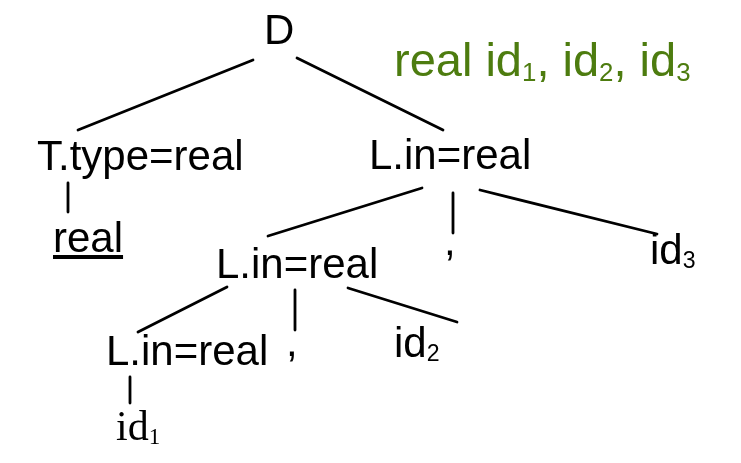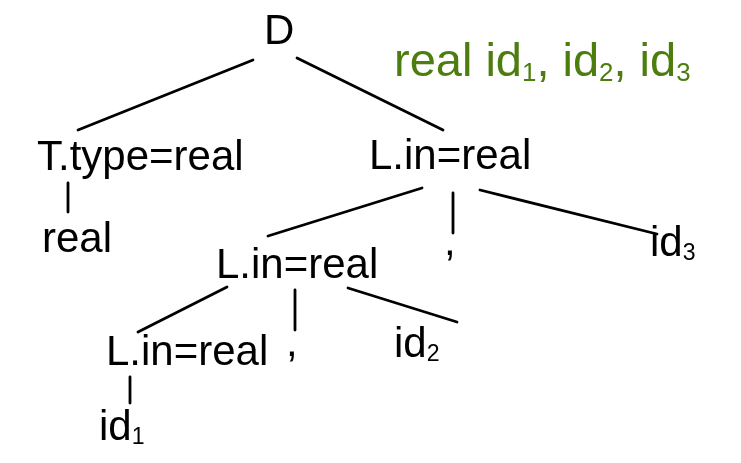--- a/index.html
+++ b/index.html
@@ -67,35 +67,35 @@
   <div class="node" style="left:264px; top:9px;">D</div>
 
   <div class="annotation" style="left:394px; top:36px;">
     <span>real id</span><span class="sub">1</span><span>, id</span><span class="sub">2</span><span>, id</span><span class="sub">3</span>
   </div>
 
   <div class="node" style="left:37px; top:135px;">T.type=real</div>
 
   <div class="node" style="left:369px; top:134px;">L.in=real</div>
 
-  <div class="node" style="left:42px; top:217px;">real</div>
+  <div class="node" style="left:53px; top:217px;text-decoration:underline;">real</div>
 
   <div class="node" style="left:216px; top:243px;">L.in=real</div>
 
   <div class="node" style="left:444px; top:220px;">,</div>
 
-  <div class="node" style="left:650px; top:221px;">
+  <div class="node" style="left:650px; top:229px;">
     <span>id</span><span class="sub">3</span>
   </div>
 
   <div class="node" style="left:106px; top:330px;">L.in=real</div>
 
   <div class="node" style="left:286px; top:321px;">,</div>
 
   <div class="node" style="left:394px; top:322px;">
     <span>id</span><span class="sub">2</span>
   </div>
 
-  <div class="node" style="left:99px; top:405px;">
+  <div class="node" style="left:116px; top:405px;font-family:Liberation Serif, serif;">
     <span>id</span><span class="sub">1</span>
   </div>
 
 </div>
 
 </body></html>

